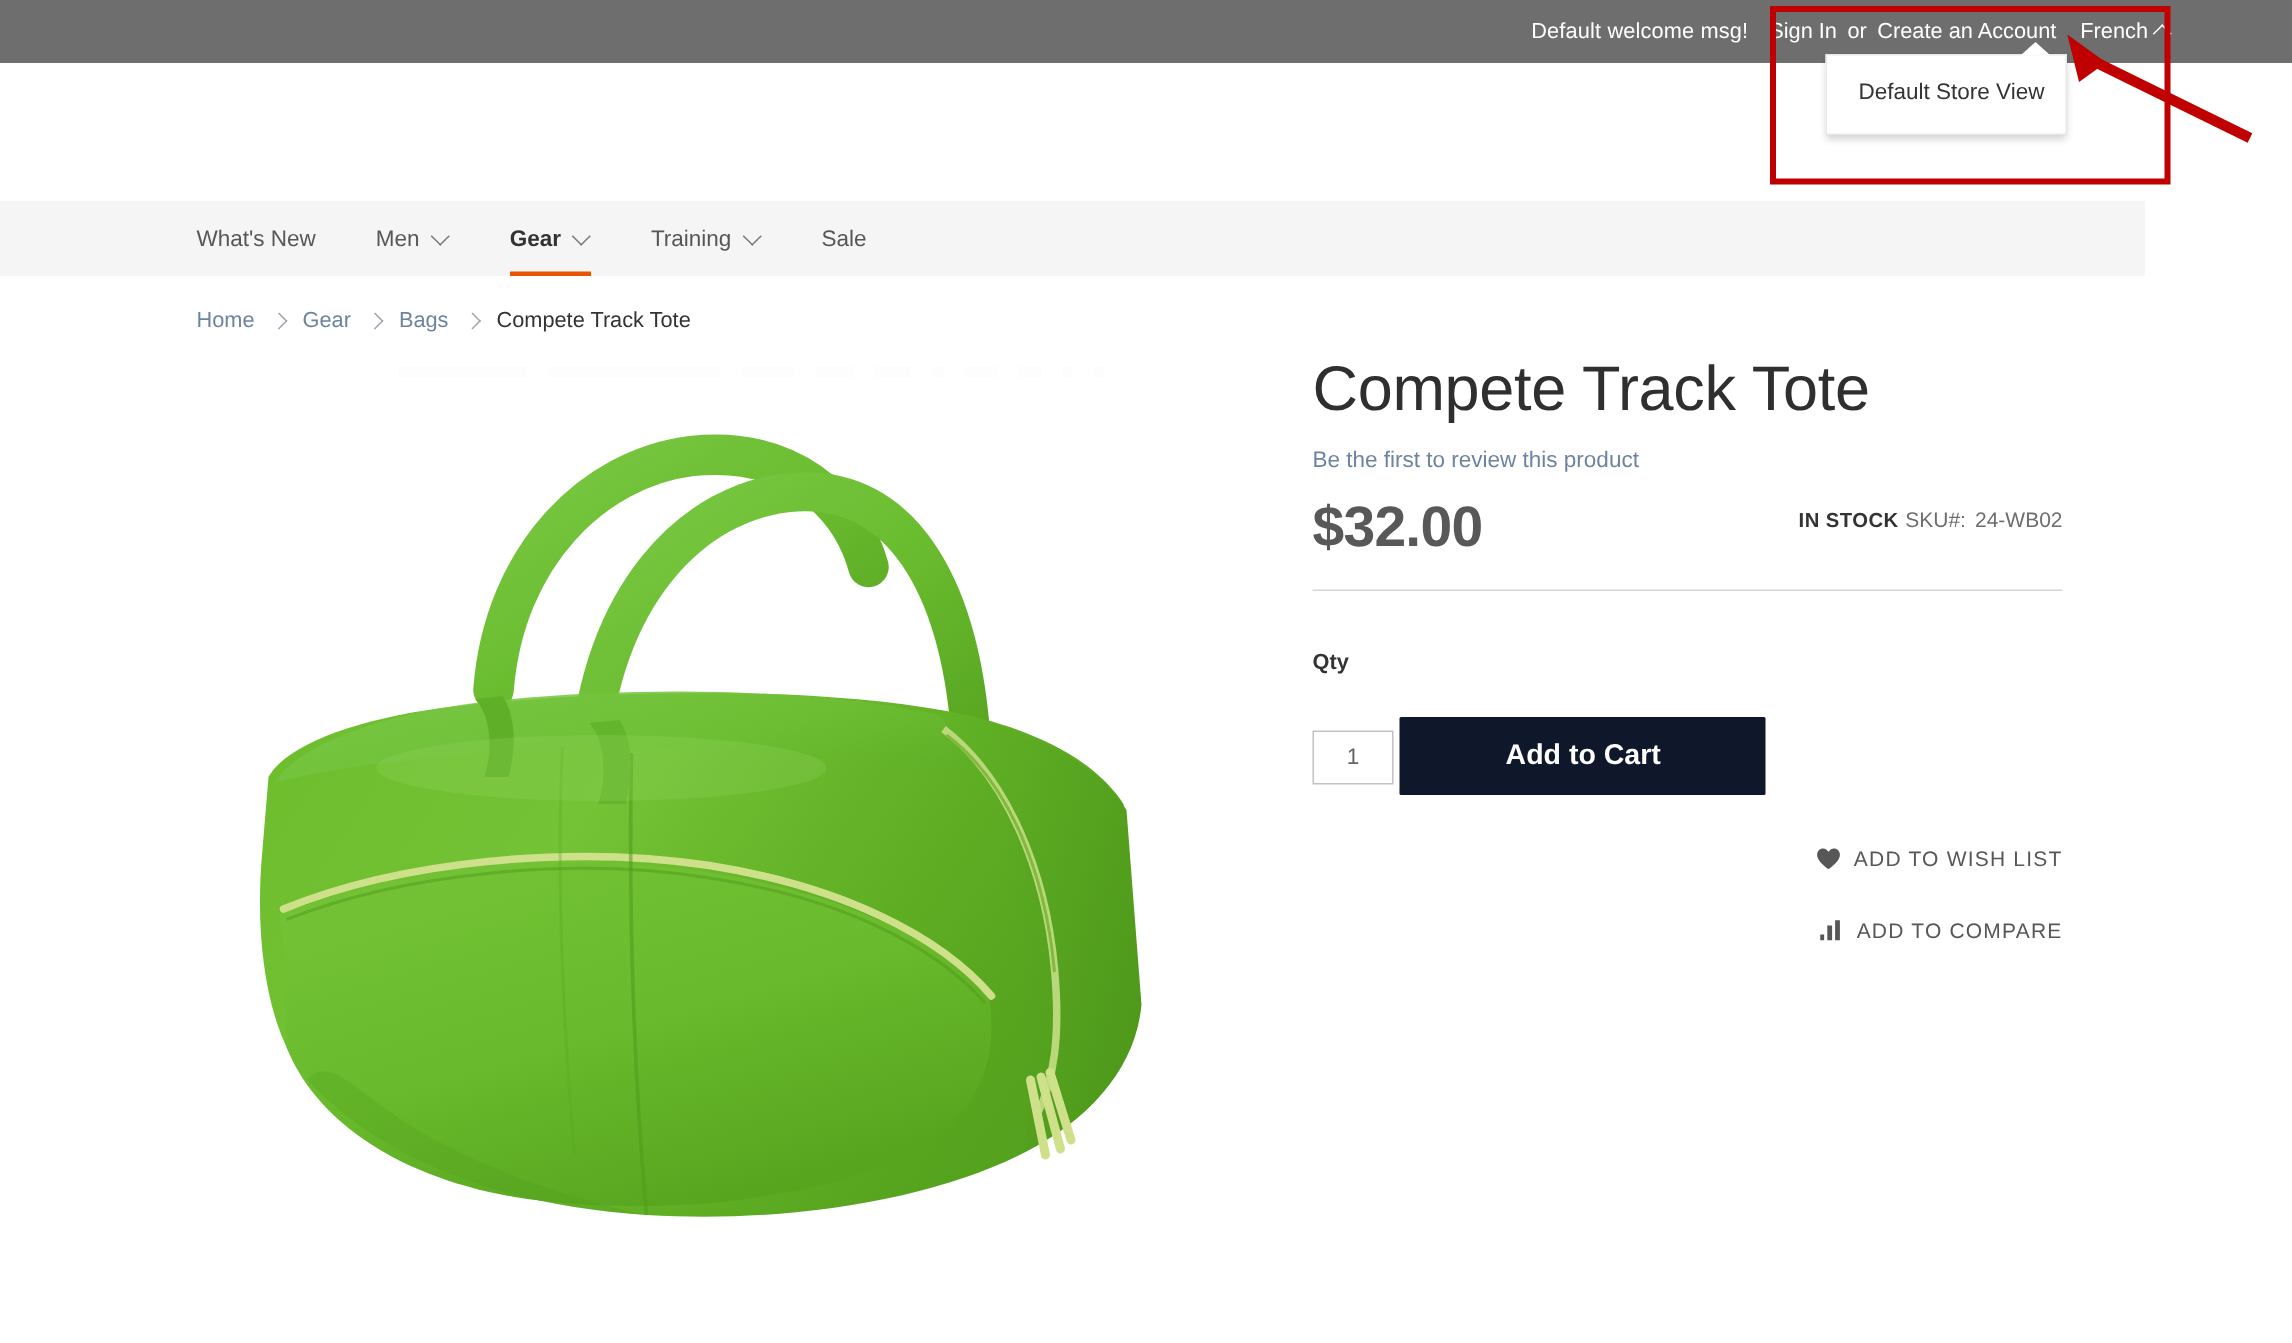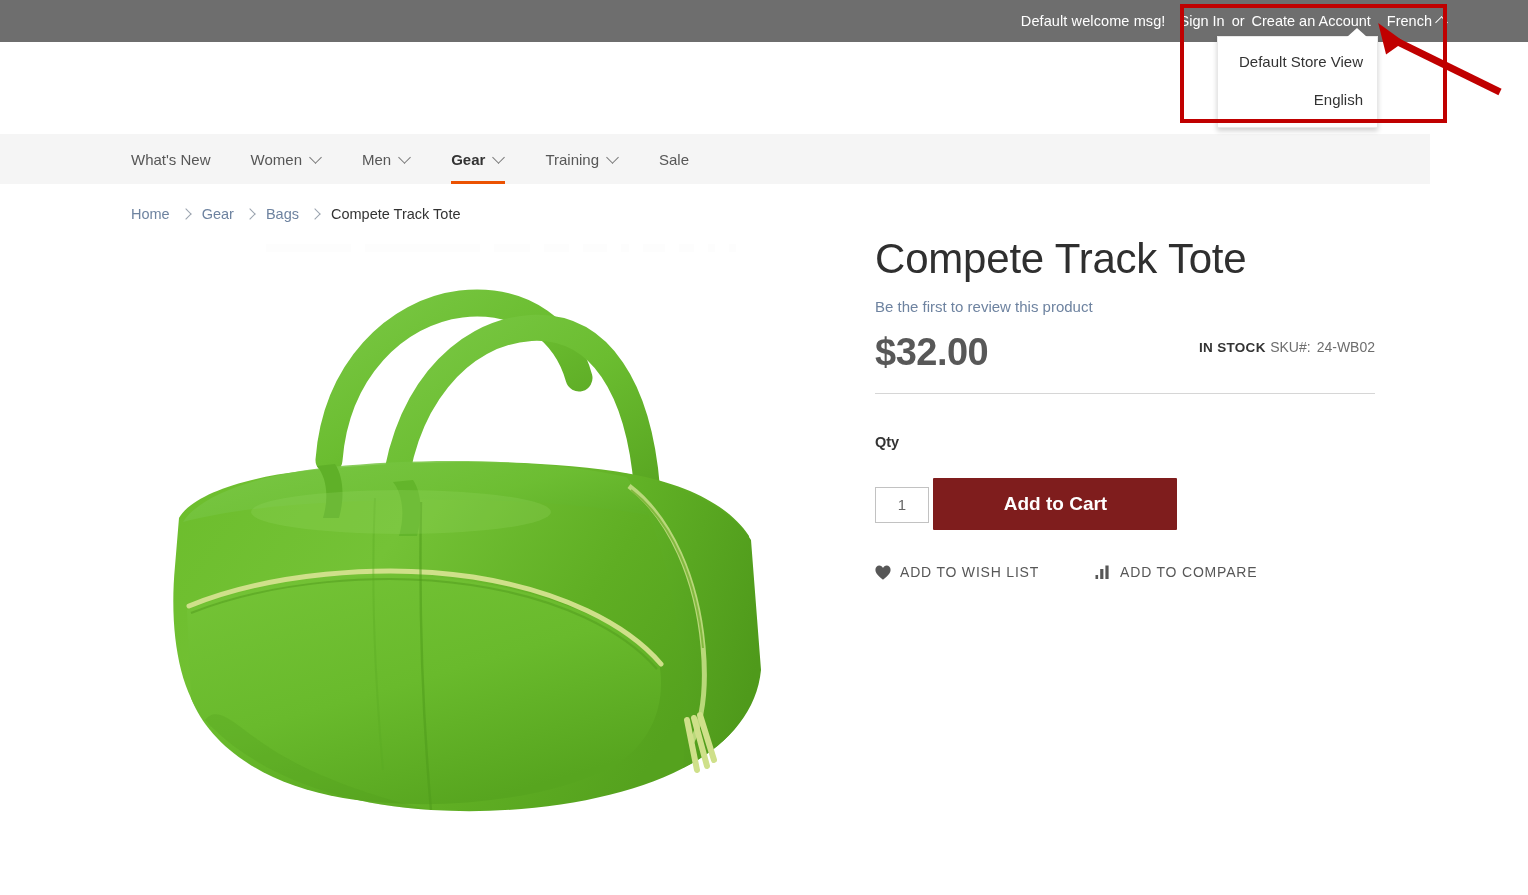--- a/index.html
+++ b/index.html
@@ -319,34 +319,35 @@
     background: #ffffff;
     text-align: center;
     font-size: 15px;
     color: #666666;
     font-family: "Liberation Sans", sans-serif;
     outline: none;
   }
   .add-to-cart {
     margin-top: 28px;
     width: 244px; height: 52px;
-    background: #7f1d1d;
+    background: #0f172a;
     border: 0;
     color: #ffffff;
     font-size: 19px;
     font-weight: bold;
     cursor: pointer;
     font-family: "Liberation Sans", sans-serif;
     border-radius: 1px;
   }
 
   .product-social {
     margin-top: 34px;
     display: flex; align-items: flex-end;
-    gap: 56px;
+    gap: 32px;
+    flex-direction: column;
   }
   .social-link {
     display: flex; align-items: center; gap: 9px;
     font-size: 14px;
     letter-spacing: 0.8px;
     color: #575757;
     text-decoration: none;
     cursor: pointer;
   }
   .icon-heart { width: 16px; height: 15px; fill: #575757; }
@@ -382,35 +383,30 @@
       <a class="top-link" href="#">Create an Account</a>
       <div class="switcher">
         <span class="switcher-label">French</span>
         <span class="caret-up"></span>
       </div>
     </div>
   </div>
 
   <div class="lang-dropdown">
     <a class="lang-item" href="#">Default Store View</a>
-    <a class="lang-item" href="#">English</a>
   </div>
 
   <div class="header">
 
   </div>
 
   <div class="navbar">
     <div class="nav-list">
       <div class="nav-item">
         <span>What's New</span>
-      </div>
-      <div class="nav-item">
-        <span>Women</span>
-        <span class="chev"></span>
       </div>
       <div class="nav-item">
         <span>Men</span>
         <span class="chev"></span>
       </div>
       <div class="nav-item active">
         <span>Gear</span>
         <span class="chev"></span>
         <span class="nav-underline"></span>
       </div>

